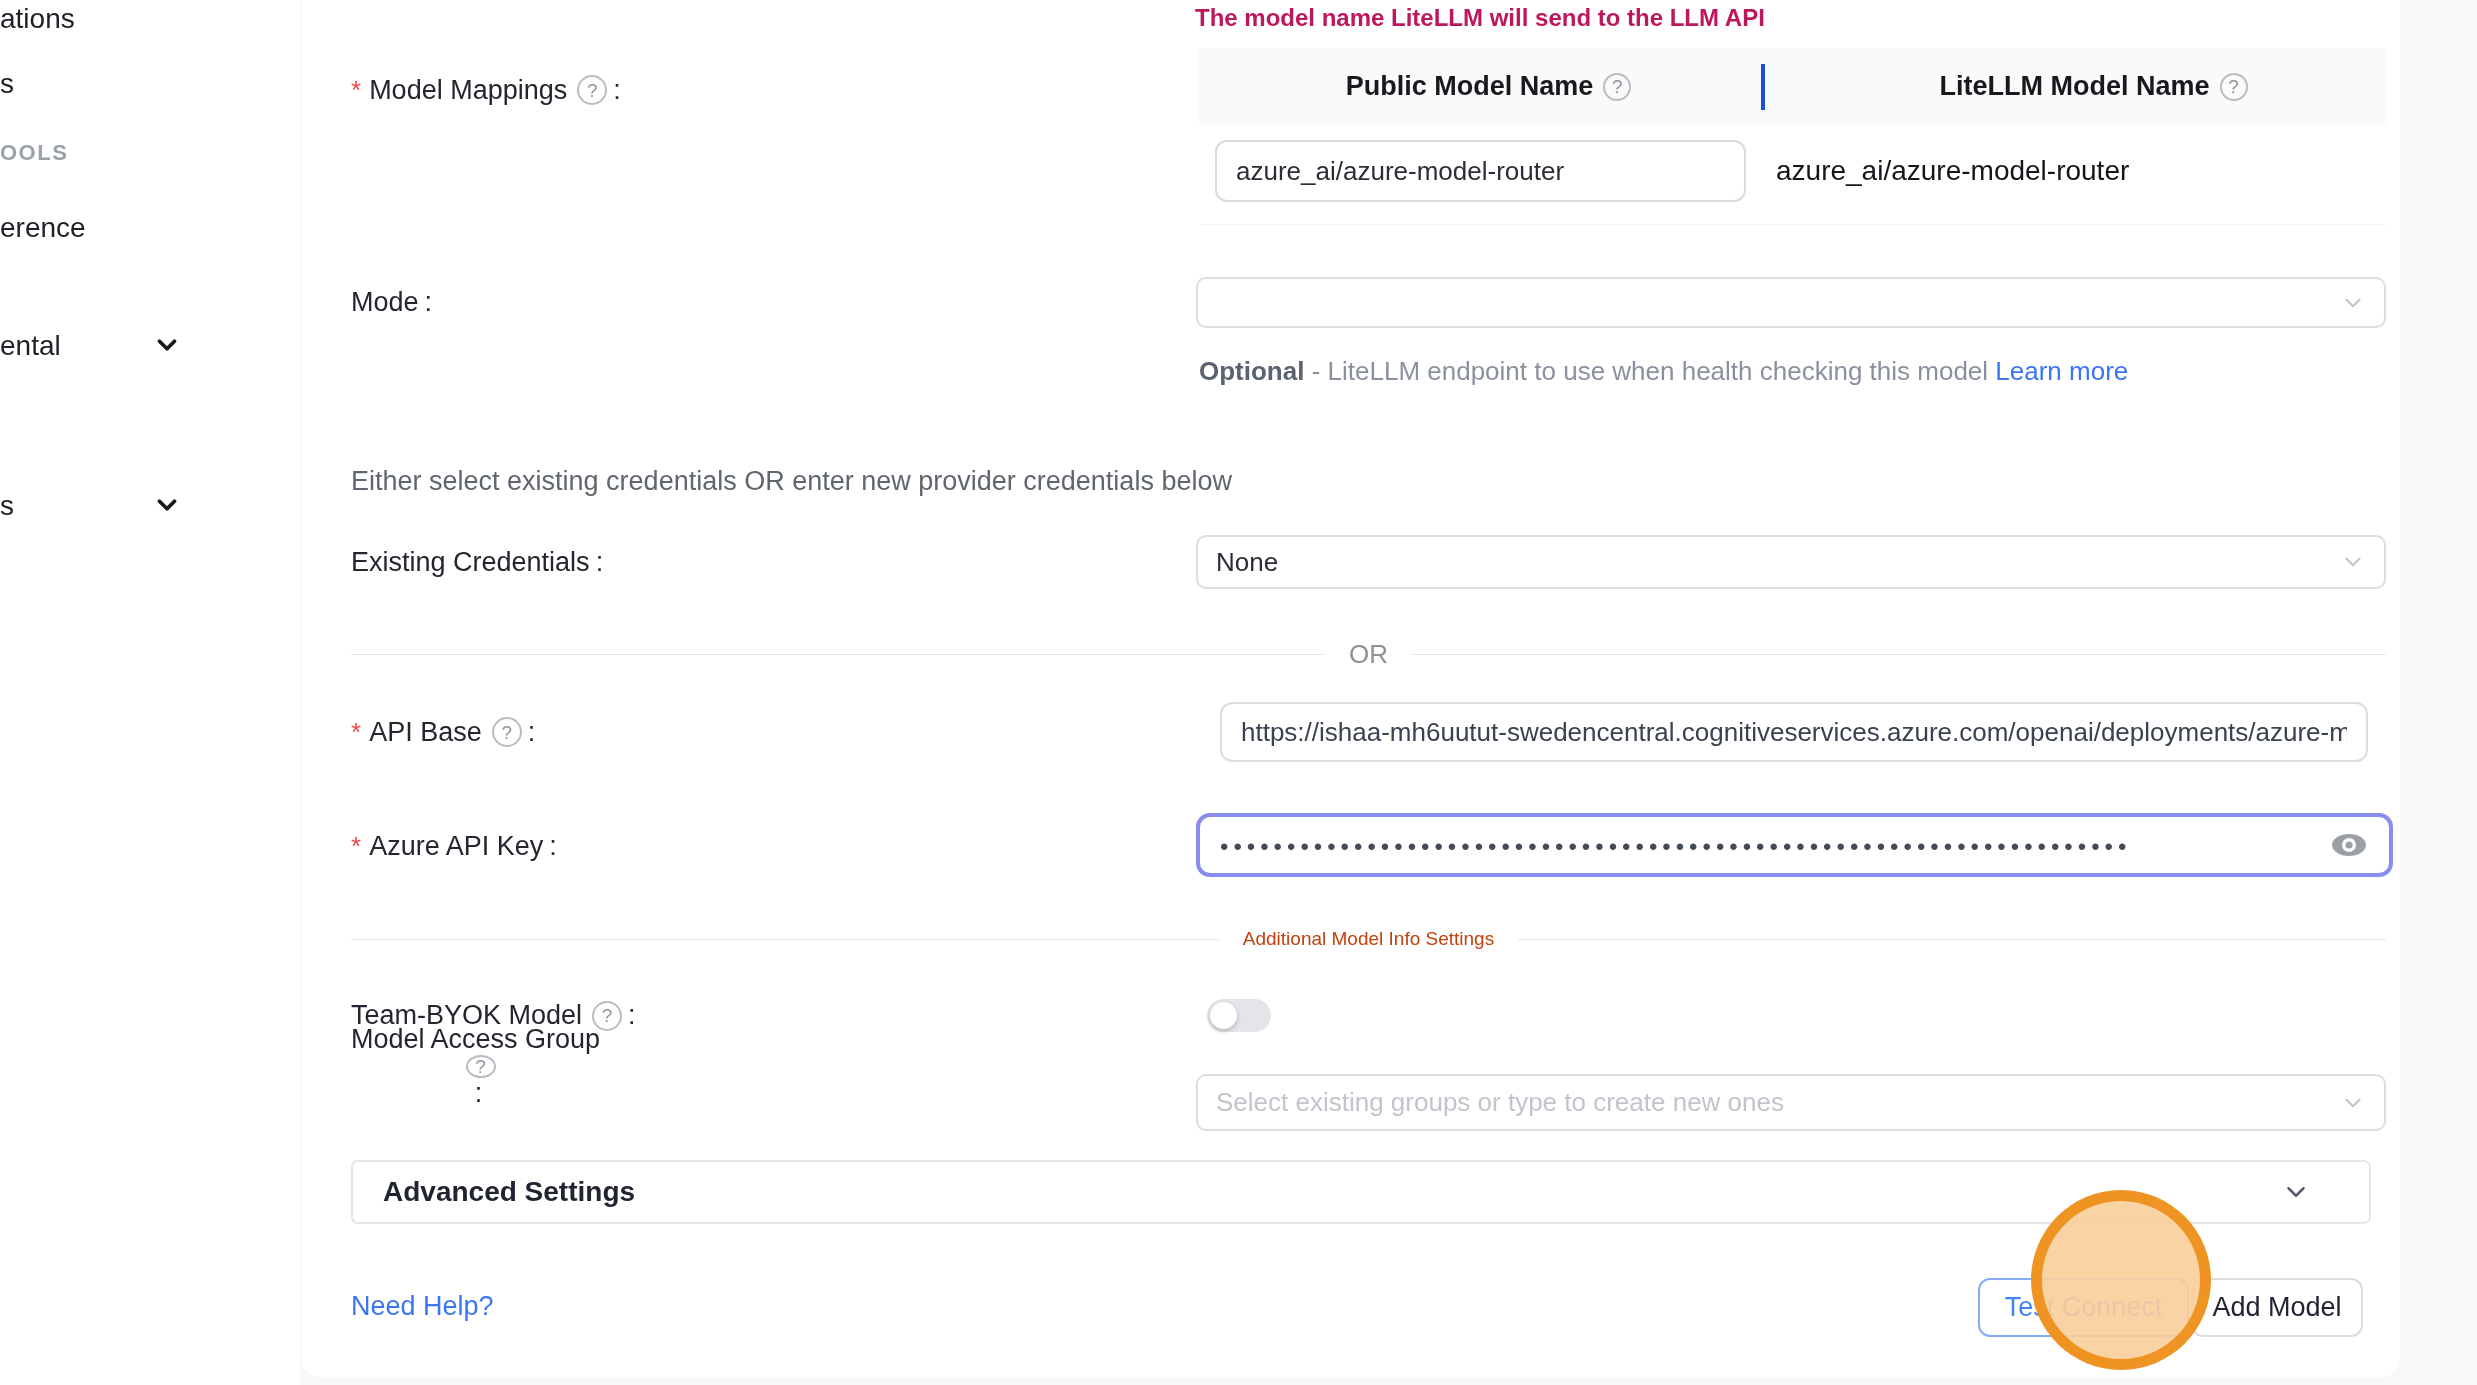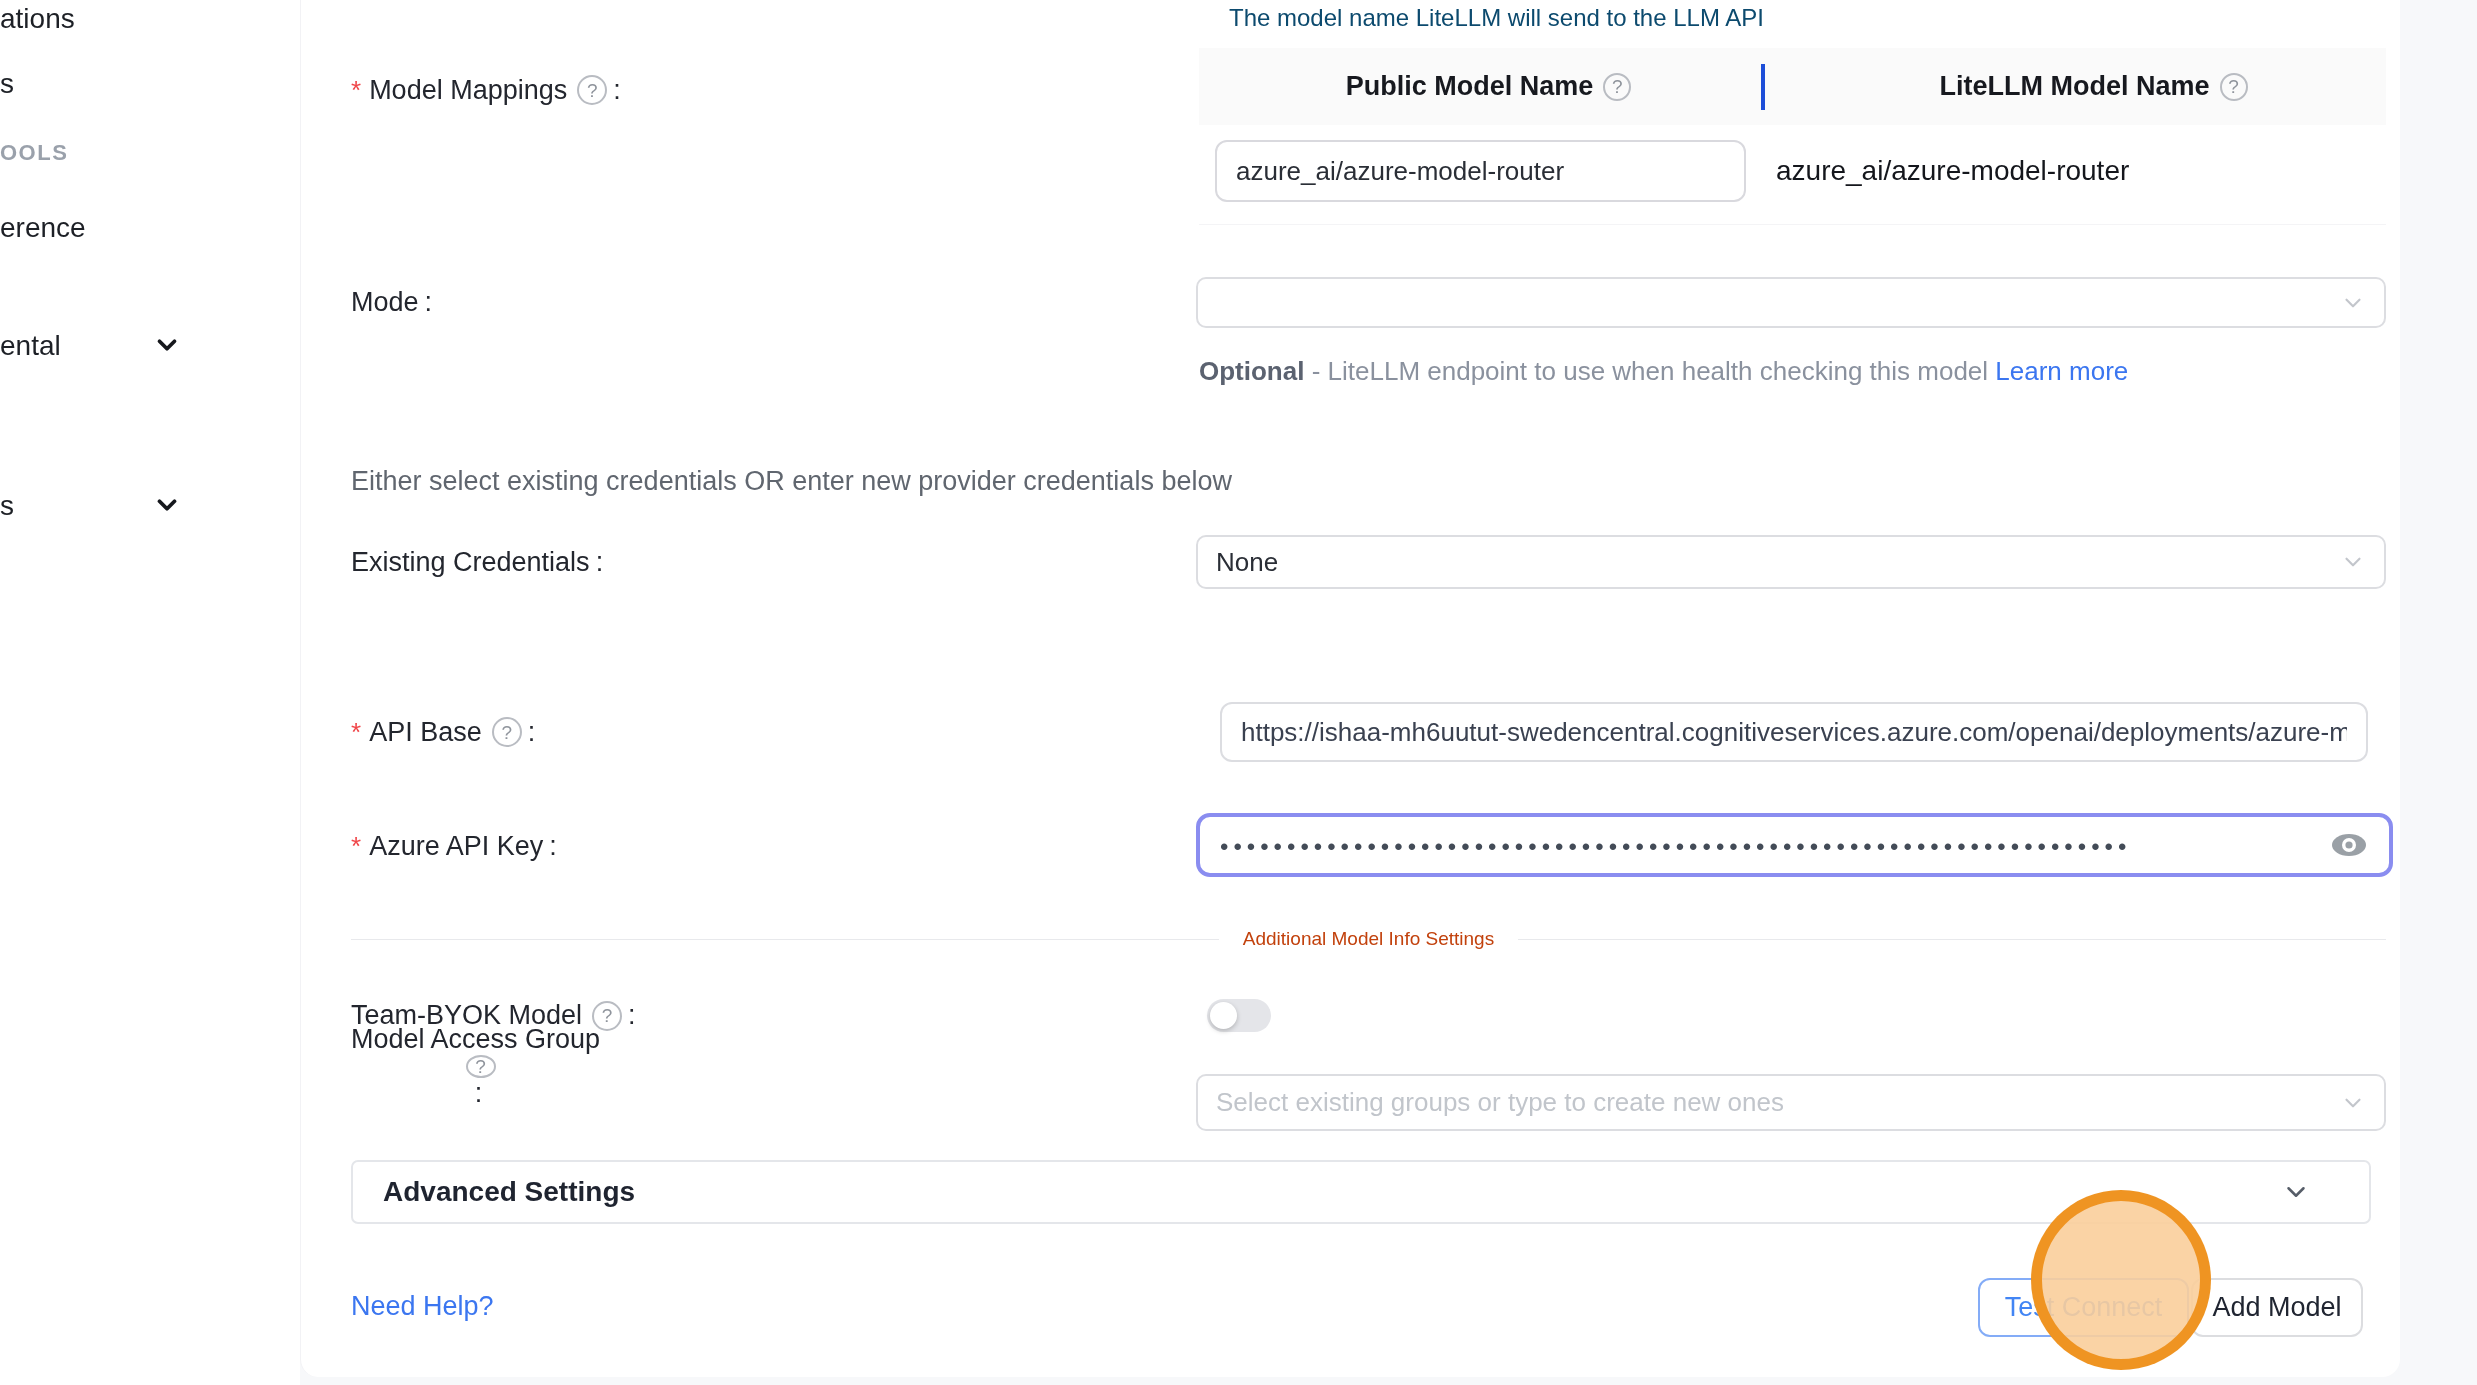--- a/index.html
+++ b/index.html
@@ -29,21 +29,21 @@
   }
   .req { color:#f04649; margin-right:8px; font-size:26px; }
   .colon { margin-left:6px; }
   .help-ic {
     width:30px; height:30px; min-width:30px; border:2px solid #b9bcc2; border-radius:50%;
     color:#8f949c; font-size:19px; font-weight:400; line-height:1;
     display:inline-flex; align-items:center; justify-content:center; margin-left:10px;
   }
 
   
-  .model-help { position:absolute; left:928px; top:4px; font-size:24px; color:#0c4a6e; }
+  .model-help { position:absolute; left:894px; top:4px; font-size:24px; color:#be185d;font-weight:bold; }
 
   
   .map-table { position:absolute; left:898px; top:48px; width:1187px; }
   .map-head { display:flex; height:77px; background:#fafafa; align-items:center; }
   .map-head .cell { display:flex; align-items:center; font-weight:600; font-size:27px; color:#17191f; padding-left:17px;justify-content:center; }
   .map-head .c1 { width:562px; }
   .map-head .c2 { flex:1; border-left:4px solid #1d4ed8; height:46px;padding-left:36px; }
   .map-body { position:relative; height:100px; border-bottom:1px solid #f4f4f6; }
   .map-input {
     position:absolute; left:16px; top:15px; width:531px; height:62px;
@@ -194,20 +194,25 @@
   </div>
   <div class="select" style="top:535px; height:54px;">
     <span>None</span>
     <span class="chev">
       <svg width="26" height="26" viewBox="0 0 24 24">
           <path d="M6 9l6 6 6-6" fill="none" stroke="currentColor" stroke-width="2" stroke-linecap="round" stroke-linejoin="round"></path>
         </svg>
     </span>
   </div>
 
+  <div class="divider" style="top:640px; height:28px;">
+    <div class="line"></div>
+    <div class="d-txt or-txt">OR</div>
+    <div class="line"></div>
+  </div>
 
   <div class="lbl" style="top:702px; height:60px;">
     <span class="req">*</span>
     <span>API Base</span>
     <span class="help-ic">?</span>
     <span class="colon">:</span>
   </div>
   <input class="text-input" style="left: 919px; top: 702px; width: 1148px; height: 60px;" value="https://ishaa-mh6uutut-swedencentral.cognitiveservices.azure.com/openai/deployments/azure-model-router">
 
   <div class="lbl" style="top:815px; height:62px;">

